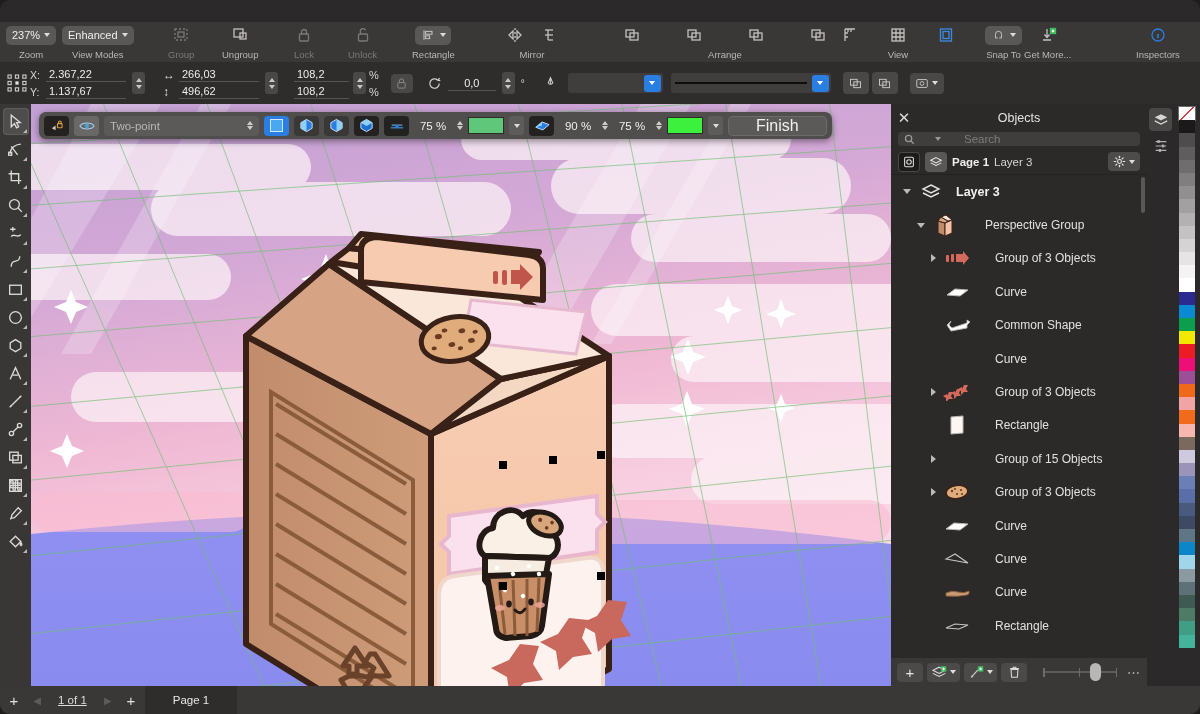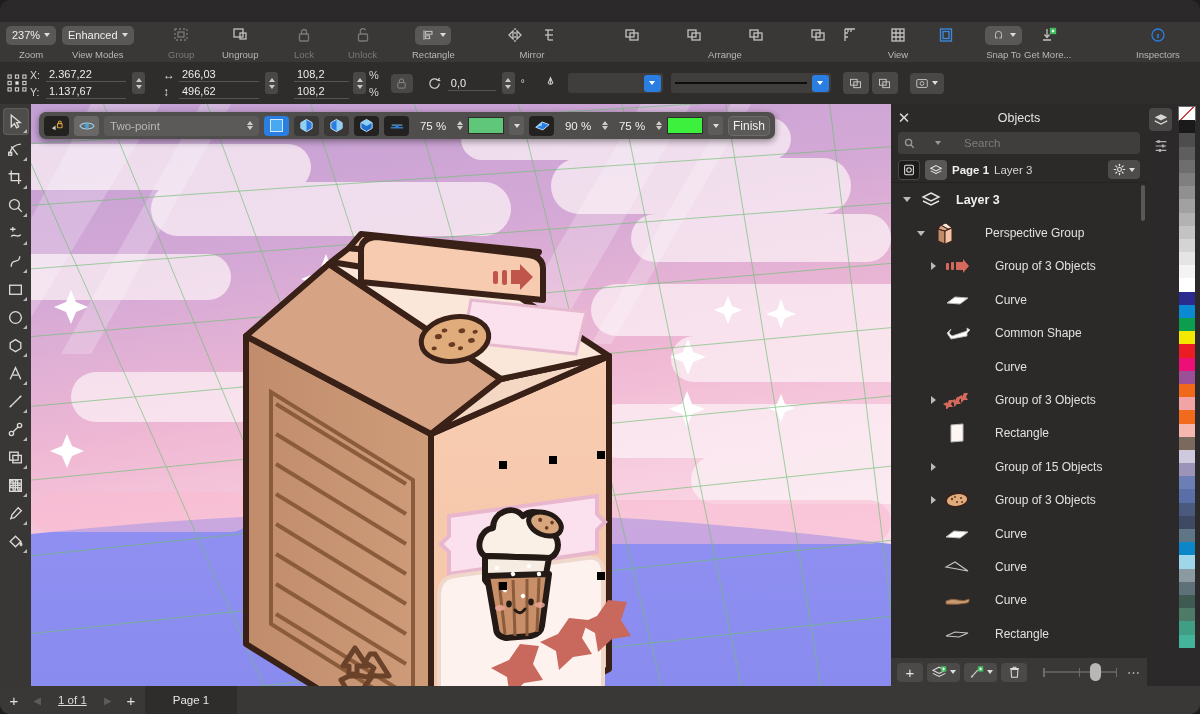--- a/index.html
+++ b/index.html
@@ -155,22 +155,22 @@
   .p-select .dbl i.d { border-top:4px solid #cfcdcb; }
   .p-num {
     font-size: 11.5px; color: #f0eeec; min-width: 38px; text-align: center;
   }
   .swatch { width: 36px; height: 17px; border: 1px solid #2e2c2a; }
   .swdrop {
     width: 15px; height: 19px; background: #5e5c5a; border-radius: 3px;
     display:flex;align-items:center;justify-content:center;
   }
   .finish-btn {
-    height: 20px; padding: 0 5px; border-radius: 5px; background: #5c5a58;
-    font-size: 12px; color: #f2f0ee; display: flex; align-items: center;
+    height: 20px; padding: 0 28px; border-radius: 5px; background: #5c5a58;
+    font-size: 16px; color: #f2f0ee; display: flex; align-items: center;
     box-shadow: inset 0 0 0 1px #6d6b69;
   }
   .perspicon { width: 15px; height: 15px; }
 
   
   .docker {
     position: absolute; left: 891px; top: 104px; width: 256px; height: 582px;
     background: #2c2a29;
   }
   .dk-head {
@@ -178,21 +178,21 @@
   }
   .dk-close {
     width: 26px; height: 27px; display:flex;align-items:center;justify-content:center;
     color:#ddd; font-size:15px; line-height:1;
   }
   .dk-title {
     position:absolute; left:0; right:0; text-align:center;
     font-size: 12.5px; color: #e6e4e2;
   }
   .dk-search {
-    margin: 1px 7px 0; height: 22px; background: #403e3d; border-radius: 4px;
+    margin: 1px 7px 0; height: 14px; background: #403e3d; border-radius: 4px;
     display: flex; align-items: center; padding: 0 6px; gap: 23px;
   }
   .dk-search .mag { width: 11px; height: 11px; }
   .dk-search .mag circle, .dk-search .mag line { stroke:#9a9896; fill:none; stroke-width:1.4; }
   .dk-search input {
     flex: 1; background: transparent; border: none; outline: none;
     font-size: 11.5px; color: #d6d4d2; font-family: "Liberation Sans", sans-serif;
   }
   .dk-search input::placeholder { color: #7e7c7a; }
   .dk-pagerow {
@@ -556,21 +556,21 @@
         <rect x="2" y="6" width="8" height="6" rx="1" fill="none" stroke="#8f8d8b" stroke-width="1"></rect>
         <path d="M3.6 6V4.4a2.4 2.4 0 0 1 4.8 0V6" fill="none" stroke="#8f8d8b" stroke-width="1"></path>
       </svg>
     </div>
 
     <div style="margin-left:14px;display:flex;align-items:center;gap:6px;">
       <svg style="width:15px;height:15px;" viewBox="0 0 16 16">
         <path d="M13 8a5 5 0 1 1-1.7-3.7" fill="none" stroke="#d2d0ce" stroke-width="1.3"></path>
         <path d="M13.4 2.2 L11.6 4.6 L14.2 5" fill="none" stroke="#d2d0ce" stroke-width="1.3"></path>
       </svg>
-      <input class="pb-field sm" style="width: 48px; border-bottom-color: rgb(87, 85, 79);" value="0,0">
+      <input class="pb-field sm" style="width: 48px; border-bottom-color: rgb(87, 85, 79); text-align: center;" value="0,0">
       <div class="spinbox">
         <i style="width:0;height:0;border-left:3px solid transparent;border-right:3px solid transparent;border-bottom:4px solid #c9c7c5;"></i>
         <i style="width:0;height:0;border-left:3px solid transparent;border-right:3px solid transparent;border-top:4px solid #c9c7c5;"></i>
       </div>
       <span class="pct" style="font-size:10px;">°</span>
     </div>
 
     <svg style="width:15px;height:16px;margin-left:18px;" viewBox="0 0 16 18">
       <path d="M8 3 L10.5 9 Q8 12 5.5 9 Z" fill="none" stroke="#d2d0ce" stroke-width="1.2"></path>
       <path d="M8 3 V10" stroke="#d2d0ce" stroke-width="1"></path>

